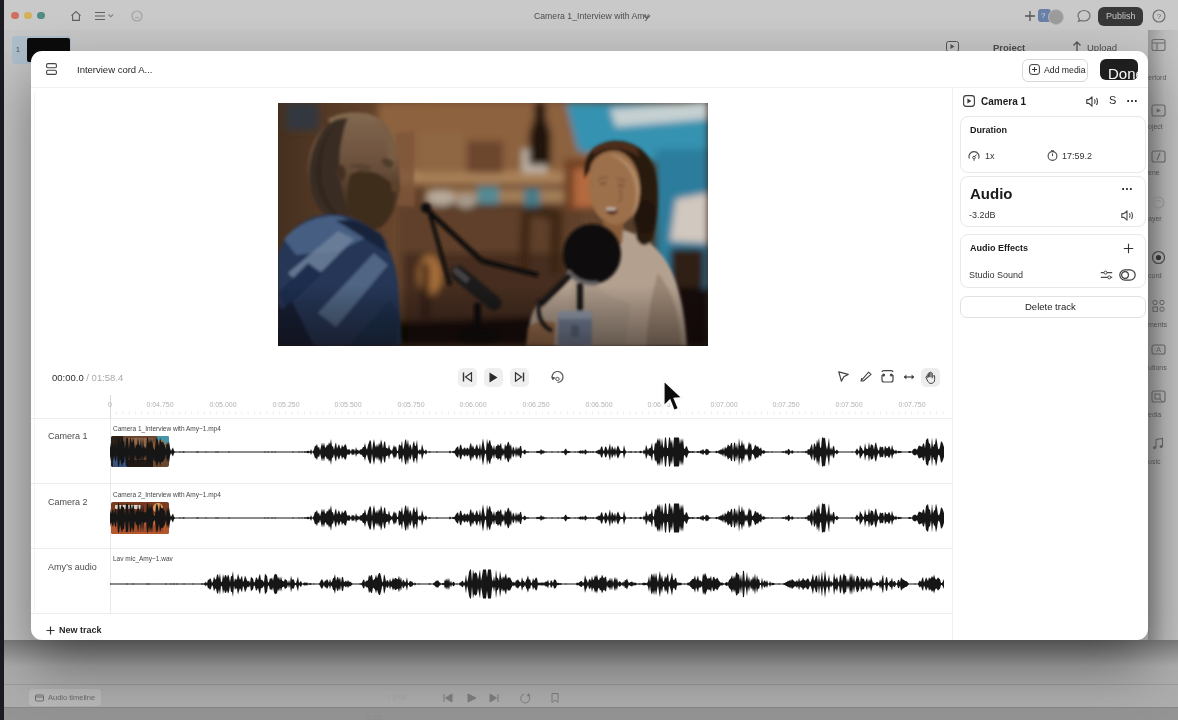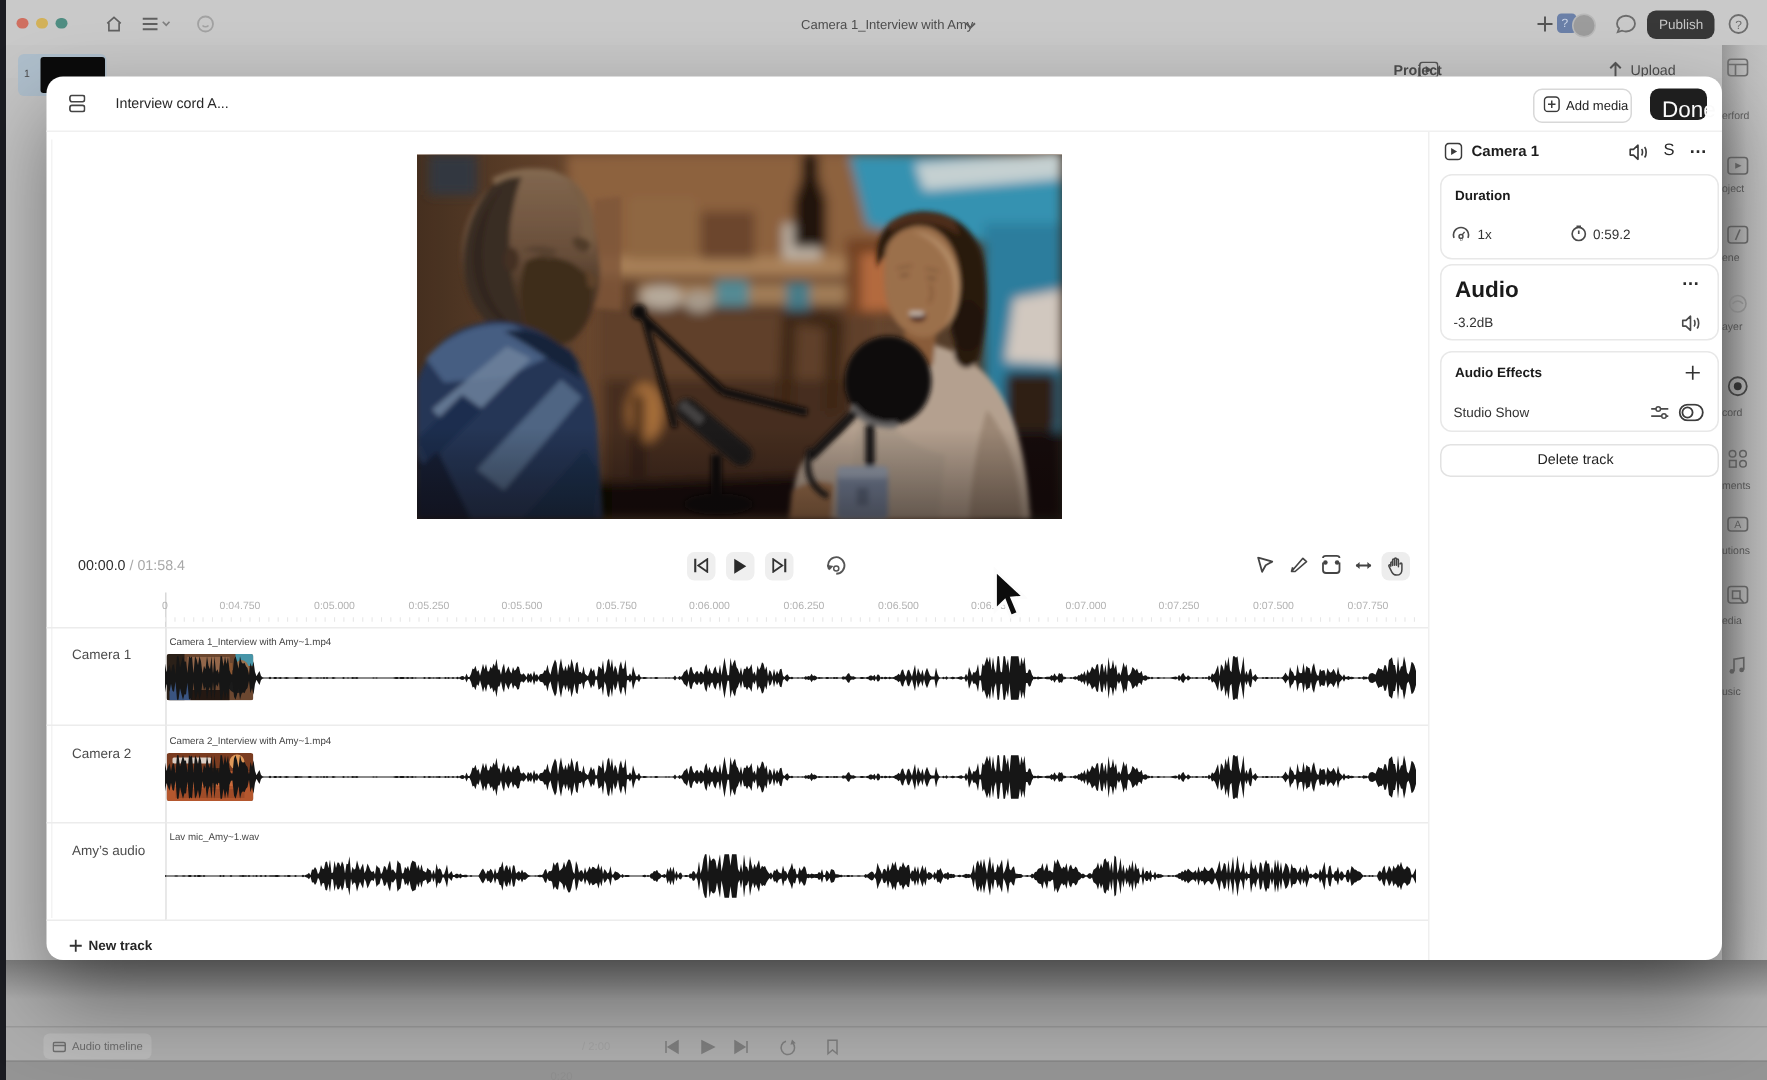--- a/index.html
+++ b/index.html
@@ -45,21 +45,21 @@
     <circle cx="7" cy="7" r="6" stroke="#6d6d6d" stroke-width="1.2" fill="none"></circle>
     <text x="7" y="10" font-size="8" text-anchor="middle" fill="#6d6d6d" font-family="Liberation Sans">?</text>
   </svg>
 <div class="abs" style="left:12px;top:36px;width:59px;height:28px;background:#aebecb;border-radius:4px;"></div>
 <div class="t" style="left:16px;top:46px;font-size:7px;color:#4a4a4a;">1</div>
 <div class="abs" style="left:27px;top:38px;width:43px;height:24px;background:#0b0b0b;border-radius:2px;"></div>
 <svg class="abs" style="left:946px;top:41px;" width="13" height="11" viewBox="0 0 13 11">
     <rect x="0.5" y="0.5" width="12" height="10" rx="2" fill="none" stroke="#555"></rect>
     <path d="M4.5 3 L8.5 5.5 L4.5 8 Z" fill="#555"></path>
   </svg>
-<div class="t" style="left:929px;top:43px;font-size:9.5px;color:#4c4c4c;font-weight:600;">Project</div>
+<div class="t" style="left:993px;top:43px;font-size:9.5px;color:#4c4c4c;font-weight:600;">Project</div>
 <svg class="abs" style="left:1072px;top:41px;" width="10" height="11" viewBox="0 0 10 11">
     <path d="M5 10 V1 M1.5 4.5 L5 1 L8.5 4.5" stroke="#555" stroke-width="1.3" fill="none"></path>
   </svg>
 <div class="t" style="left:1087px;top:43px;font-size:9.5px;color:#4c4c4c;">Upload</div>
 <div class="abs" style="left:1148px;top:30px;width:30px;height:690px;background:linear-gradient(90deg,#9a9a9a,#bcbcbc 55%,#c2c2c2);"></div>
 <div class="abs" style="left:1151px;top:38px;width:15px;height:15px;"><svg width="15" height="15" viewBox="0 0 15 15">
       <rect x="1" y="1.5" width="13" height="11" rx="2" fill="none" stroke="#6d6d6d" stroke-width="1.1"></rect>
       <path d="M1 5 H14 M6 5 V12.5" stroke="#6d6d6d" stroke-width="1.1"></path>
     </svg></div>
 <div class="t" style="left:1148px;top:74px;font-size:7px;color:#5e5e5e;">erford</div>
@@ -519,33 +519,33 @@
     <path d="M1.4 8.6 A5 5 0 1 1 10.6 8.6" fill="none" stroke="#4a4a4a" stroke-width="1.1"></path>
     <circle cx="6" cy="7.6" r="1.3" fill="none" stroke="#4a4a4a"></circle>
     <path d="M6.8 6.6 L8.4 4.6" stroke="#4a4a4a"></path>
     <text x="5.2" y="10.8" font-size="3.5" fill="#4a4a4a" font-family="Liberation Sans">o</text>
   </svg>
 <div class="t" style="left:985px;top:152px;font-size:9px;color:#333;">1x</div>
 <svg class="abs" style="left:1047px;top:150px;" width="11" height="11" viewBox="0 0 11 11">
     <circle cx="5.5" cy="6" r="4.4" fill="none" stroke="#4a4a4a" stroke-width="1.1"></circle>
     <path d="M5.5 3.6 V6 M4 0.8 H7" stroke="#4a4a4a" stroke-width="1.1"></path>
   </svg>
-<div class="t" style="left:1062px;top:152px;font-size:9px;color:#333;">0:59.2</div>
+<div class="t" style="left:1062px;top:152px;font-size:9px;color:#333;">17:59.2</div>
 <div class="t" style="left:970px;top:186px;font-size:15px;color:#1a1a1a;font-weight:700;">Audio</div>
 <div class="t" style="left:1121px;top:180px;font-size:12px;color:#2a2a2a;letter-spacing:1px;font-weight:700;">…</div>
 <div class="t" style="left:969px;top:211px;font-size:9px;color:#333;">-3.2dB</div>
 <svg class="abs" style="left:1121px;top:210px;" width="13" height="11" viewBox="0 0 13 11">
     <path d="M0.8 3.6 H3 L6 0.8 V10.2 L3 7.4 H0.8 Z" fill="none" stroke="#4a4a4a" stroke-width="1.1" stroke-linejoin="round"></path>
     <path d="M8.4 3.4 C9.2 4.4 9.2 6.6 8.4 7.6 M10.4 2 C11.8 3.6 11.8 7.4 10.4 9" fill="none" stroke="#4a4a4a" stroke-width="1.1"></path>
   </svg>
 <div class="t" style="left:970px;top:244px;font-size:9px;color:#1a1a1a;font-weight:700;">Audio Effects</div>
 <svg class="abs" style="left:1123px;top:243px;" width="11" height="11" viewBox="0 0 11 11">
     <path d="M5.5 0.8 V10.2 M0.8 5.5 H10.2" stroke="#333" stroke-width="1.1"></path>
   </svg>
-<div class="t" style="left:969px;top:271px;font-size:9px;color:#333;">Studio Show</div>
+<div class="t" style="left:969px;top:271px;font-size:9px;color:#333;">Studio Sound</div>
 <svg class="abs" style="left:1100px;top:270px;" width="13" height="10" viewBox="0 0 13 10">
     <path d="M0.8 2.6 H4 M7 2.6 H12.2 M0.8 7.4 H8 M10.6 7.4 H12.2" stroke="#4a4a4a" stroke-width="1.1"></path>
     <circle cx="5.5" cy="2.6" r="1.5" fill="none" stroke="#4a4a4a"></circle>
     <circle cx="9.3" cy="7.4" r="1.5" fill="none" stroke="#4a4a4a"></circle>
   </svg>
 <svg class="abs" style="left:1119px;top:268.5px;" width="17" height="12" viewBox="0 0 17 12">
     <rect x="0.8" y="0.8" width="15.4" height="10.4" rx="5.2" fill="none" stroke="#3c3c3c" stroke-width="1.2"></rect>
     <circle cx="6" cy="6" r="3.4" fill="none" stroke="#3c3c3c" stroke-width="1.2"></circle>
   </svg>
 <div class="abs" style="left:960px;top:296px;width:184px;height:20px;border:1px solid #e2e2e2;border-radius:7px;background:#fff;"></div>

